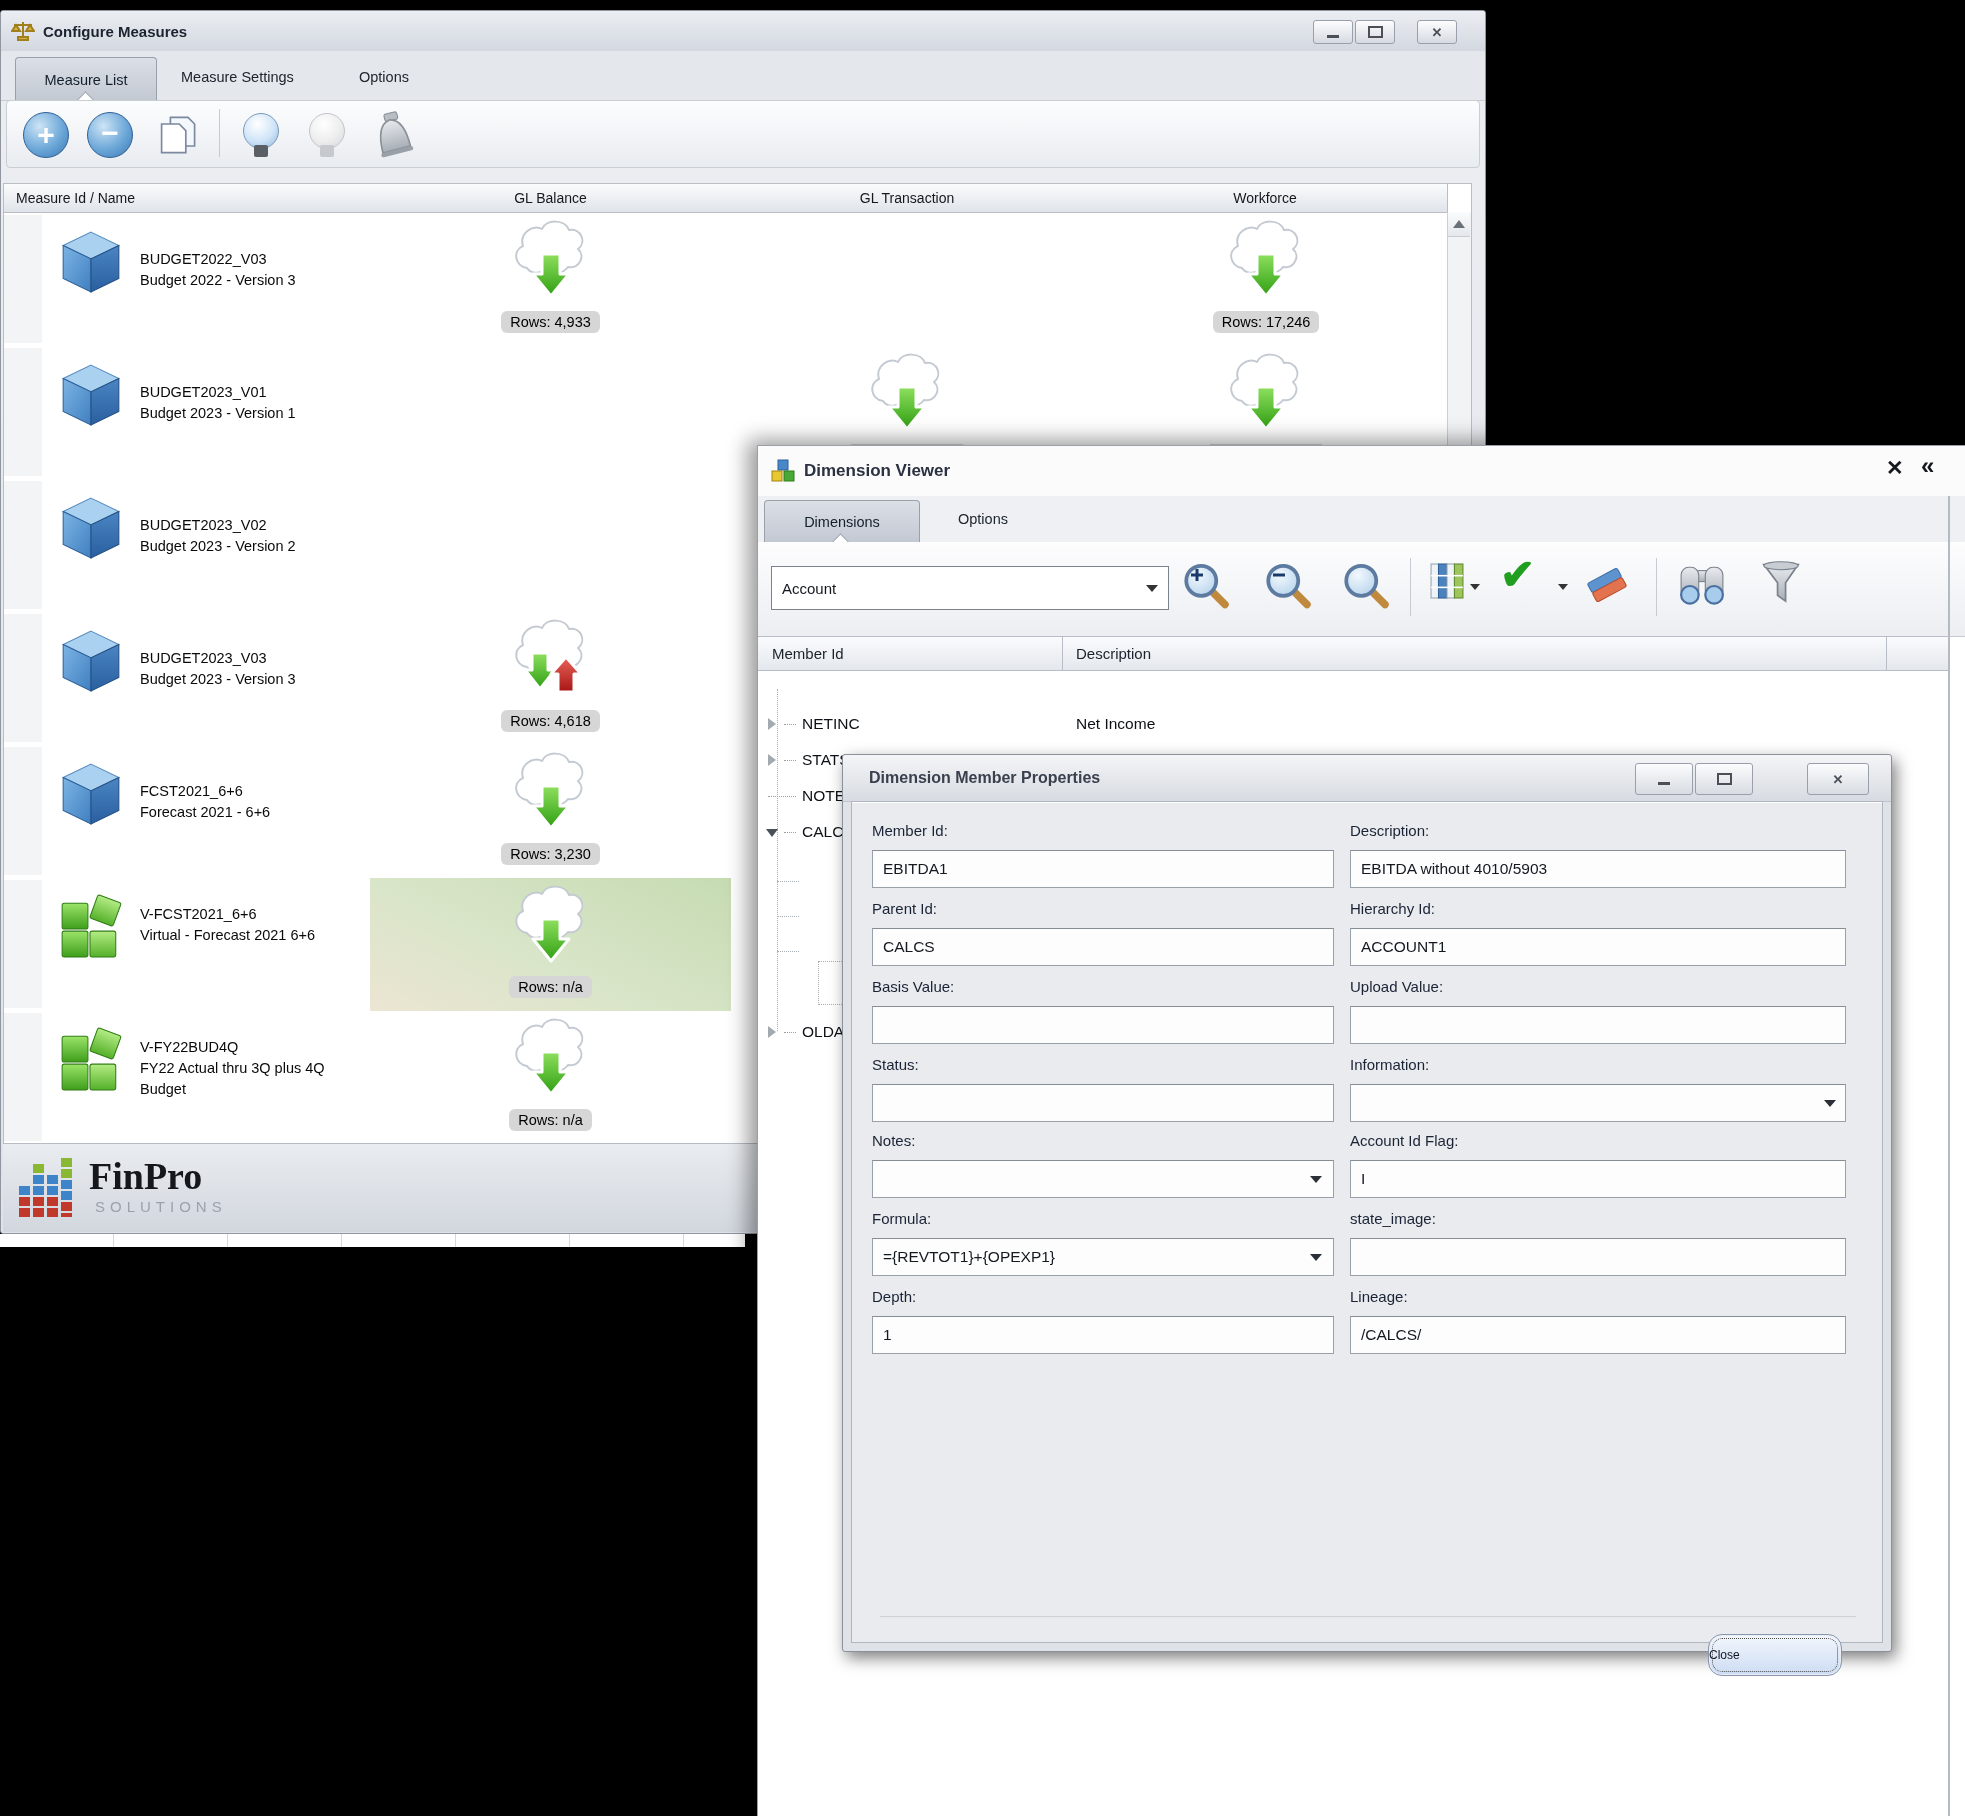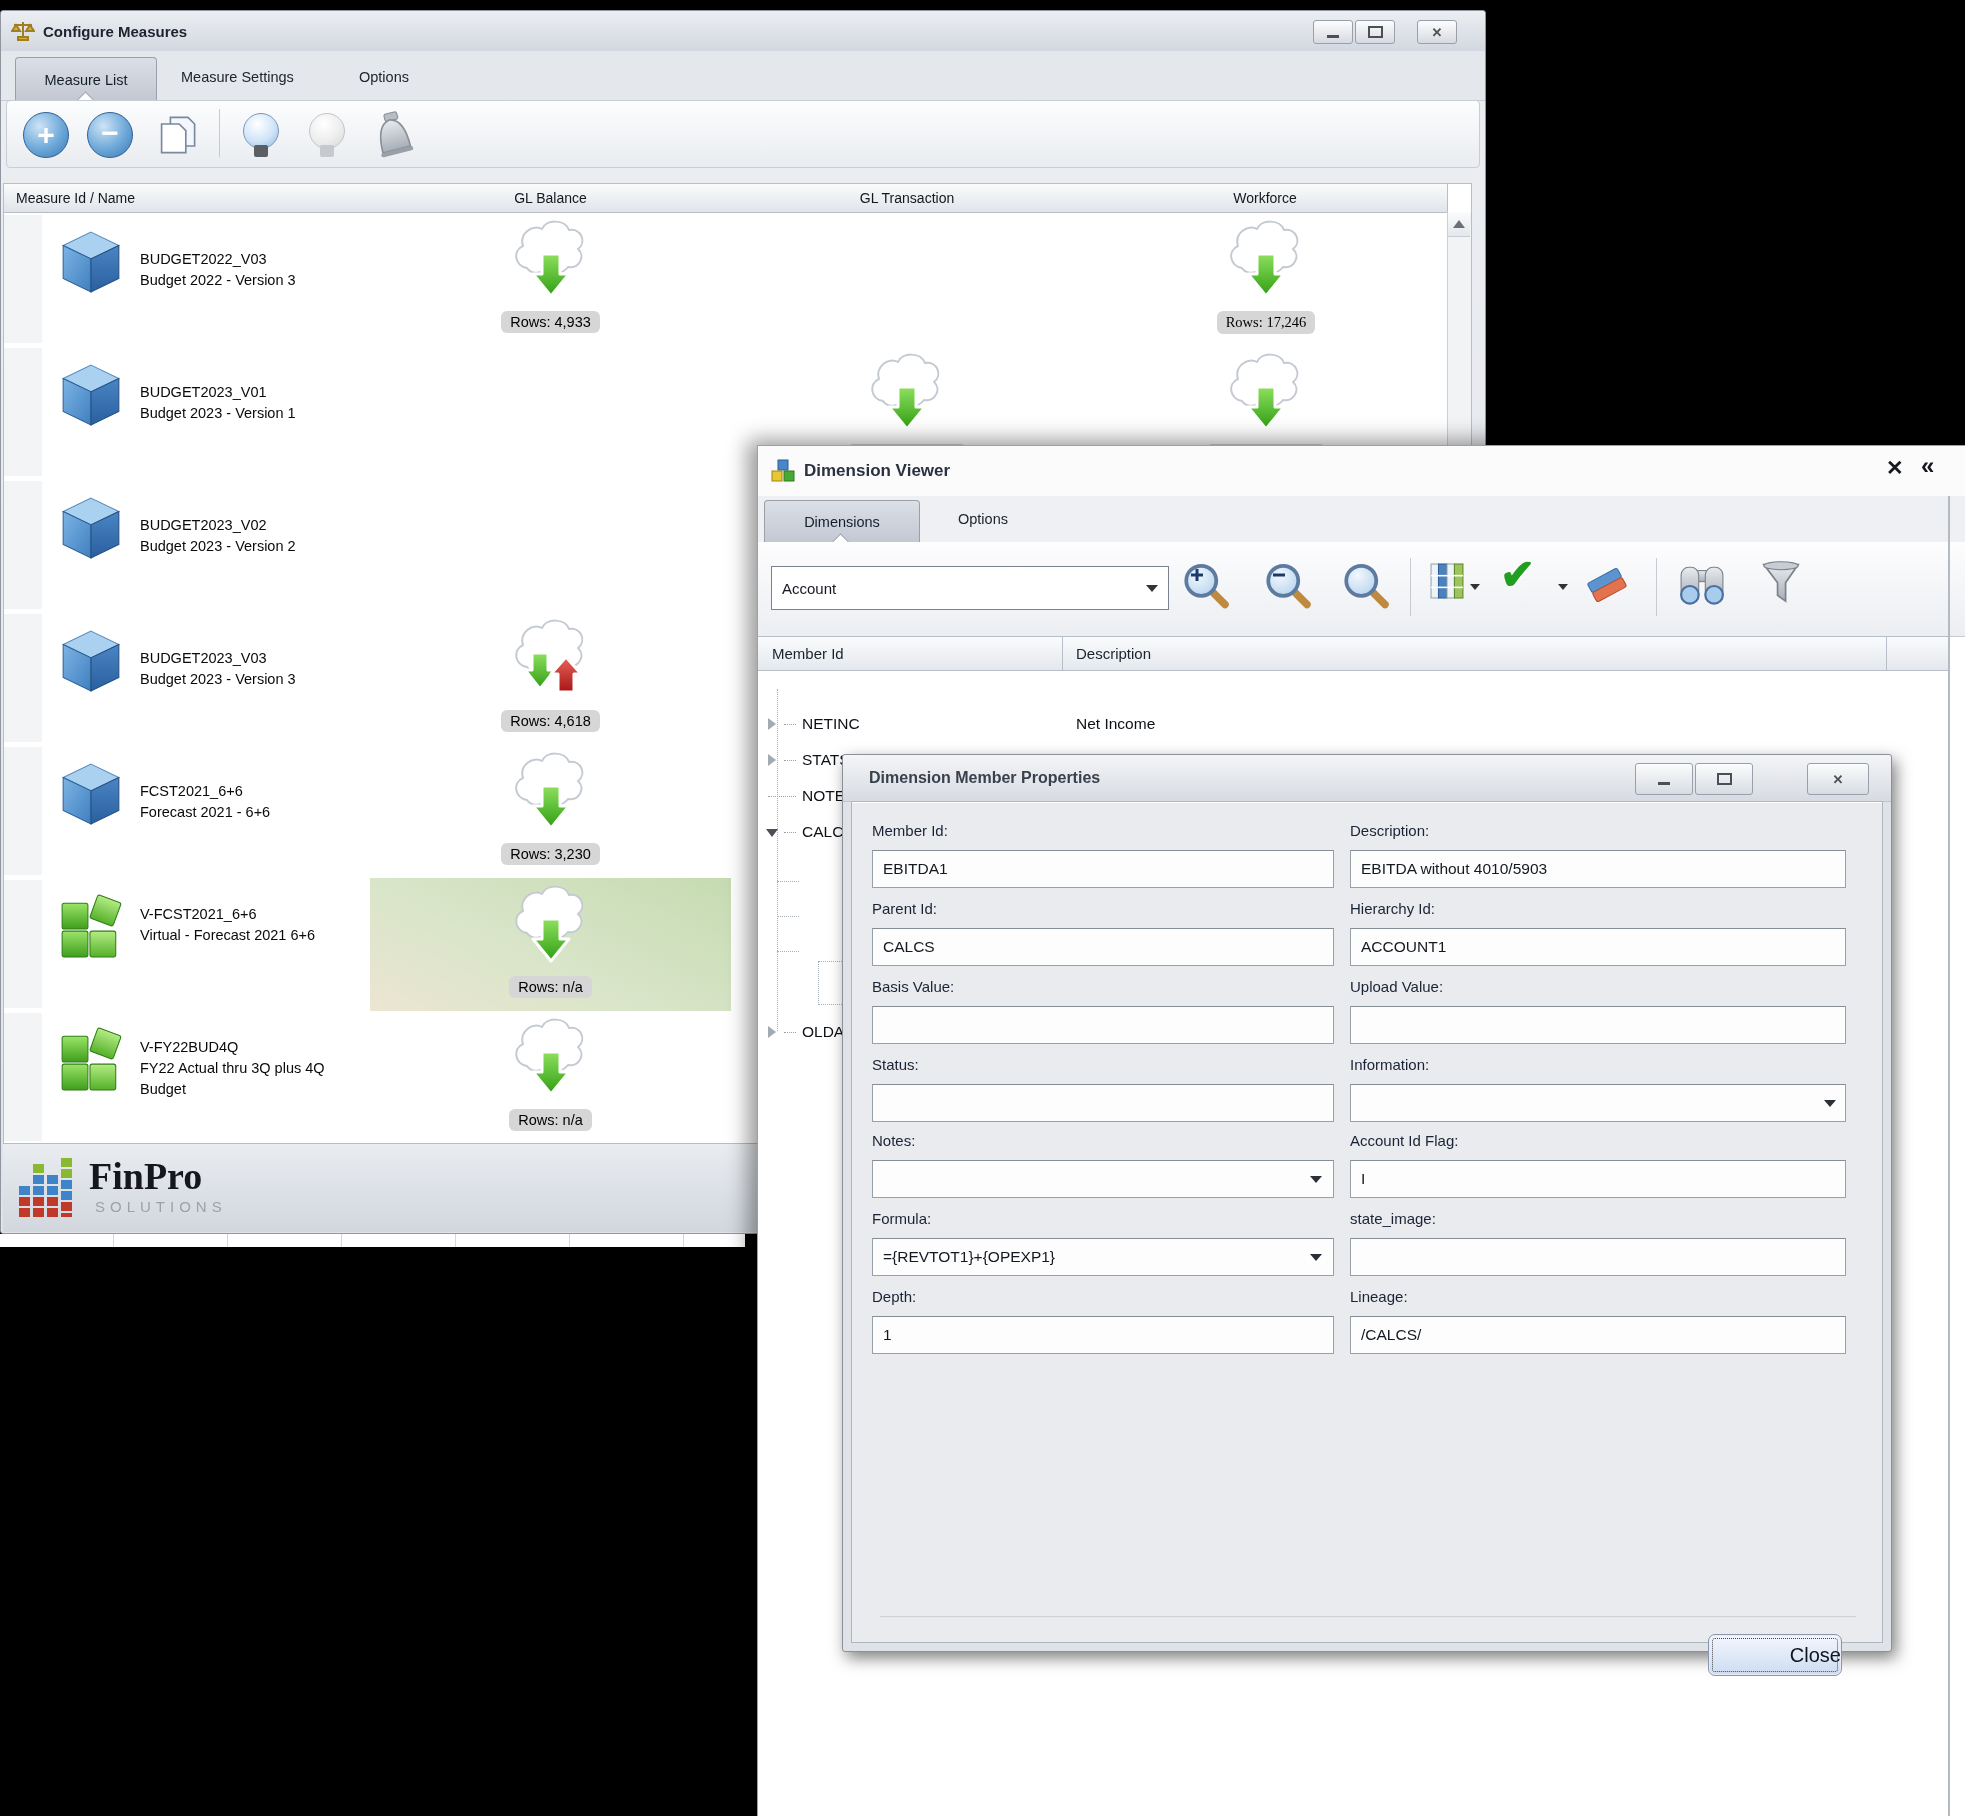--- a/index.html
+++ b/index.html
@@ -42,21 +42,21 @@
   .hdr{position:absolute;top:0;height:28px;background:linear-gradient(#fafbfc,#e0e4ea);
       border-right:1px solid #b8bdc6;border-bottom:1px solid #b8bdc6;font-size:14px;color:#14181f;
       display:flex;align-items:center;justify-content:center;text-align:right;}
   .hdr-left{justify-content:flex-start;padding-left:12px;}
   .row{position:absolute;left:0;width:1443px;height:133px;}
   .gutter{position:absolute;left:0;top:2px;width:38px;height:128px;background:#f3f4f6;}
   .cube{position:absolute;left:54px;top:16px;width:66px;height:66px;}
   .rowtext{position:absolute;left:136px;top:36px;width:228px;font-size:14.5px;line-height:21px;color:#0a0a0a;}
   .rowtext.three{top:26px;}
   .cell{position:absolute;top:0;height:133px;text-align:center;}
-  .c2{left:366px;width:361px;} .c3{left:727px;width:352px;} .c4{left:1079px;width:366px;font-family:Liberation Serif, serif;}
+  .c2{left:366px;width:361px;} .c3{left:727px;width:352px;} .c4{left:1079px;width:366px;}
   .cellgreen{background:linear-gradient(205deg,#c6dbb2 0%,#d8e5c8 55%,#ece5d3 100%);}
   .cloud{width:86px;height:88px;margin-top:5px;}
   .rlabel{display:inline-block;background:#d6d6d6;padding:3px 9px;font-size:14.5px;color:#000;margin-top:1px;border-radius:6px;}
   .label-stub{display:inline-block;background:#d6d6d6;width:112px;height:22px;margin-top:1px;}
   #cm-scroll{position:absolute;left:1443px;top:0;width:23px;height:932px;background:#f2f3f5;border-left:1px solid #ccd0d6;}
   .sb-up{position:absolute;left:0;top:0;width:22px;height:24px;background:linear-gradient(#fbfcfd,#e4e7ec);
       border-bottom:1px solid #c8ccd2;display:flex;align-items:center;justify-content:center;}
   .sb-up::after{content:"";border-left:6px solid transparent;border-right:6px solid transparent;border-bottom:8px solid #6a7078;}
   #finpro{position:absolute;left:2px;top:1132px;width:1467px;height:88px;
       background:linear-gradient(#e9ecf0,#d2d7de);border-top:1px solid #b8bdc5;}
@@ -109,23 +109,23 @@
   #dlg-body{position:absolute;left:8px;top:46px;width:1030px;height:840px;background:#e9ebee;
       border:1px solid #b0b6bf;box-shadow:inset 0 1px 0 #fff;}
   .flabel{position:absolute;font-size:15px;color:#1a2335;}
   .finput{position:absolute;height:38px;box-sizing:border-box;border:1px solid #98a0aa;border-top-color:#858d97;
       background:#fdfdfe;font-family:"Liberation Sans",sans-serif;font-size:15.5px;color:#14181f;padding:0 10px;outline:none;}
   .fi-arrow{position:absolute;width:0;height:0;border-left:6px solid transparent;border-right:6px solid transparent;
       border-top:7px solid #2b2f36;}
   #dlg-sep{position:absolute;left:28px;top:814px;width:976px;height:2px;
       background:linear-gradient(#c2c6cc,#f2f3f5);}
   #dlg-close{position:absolute;left:856px;top:832px;width:132px;height:40px;
-      background:linear-gradient(#f3f7fd,#cddcf3);border:1px solid #8a96ad;border-radius:7px;
+      background:linear-gradient(#f3f7fd,#cddcf3);border:1px solid #8a96ad;border-radius:14px;
       box-shadow:0 0 0 1px #e8edf5 inset;outline:1px dotted #4a4a4a;outline-offset:-5px;
-      display:flex;align-items:center;justify-content:flex-end;font-size:20px;color:#10141c;}
+      display:flex;align-items:center;justify-content:flex-start;font-size:12px;color:#10141c;}
 </style>
 </head>
 <body>
 
 <svg width="0" height="0" style="position:absolute">
   <defs>
     <linearGradient id="gArrG" x1="0" y1="0" x2="0" y2="1">
       <stop offset="0" stop-color="#8ee05e"></stop>
         <stop offset="1" stop-color="#2f9e12"></stop>
     </linearGradient>

